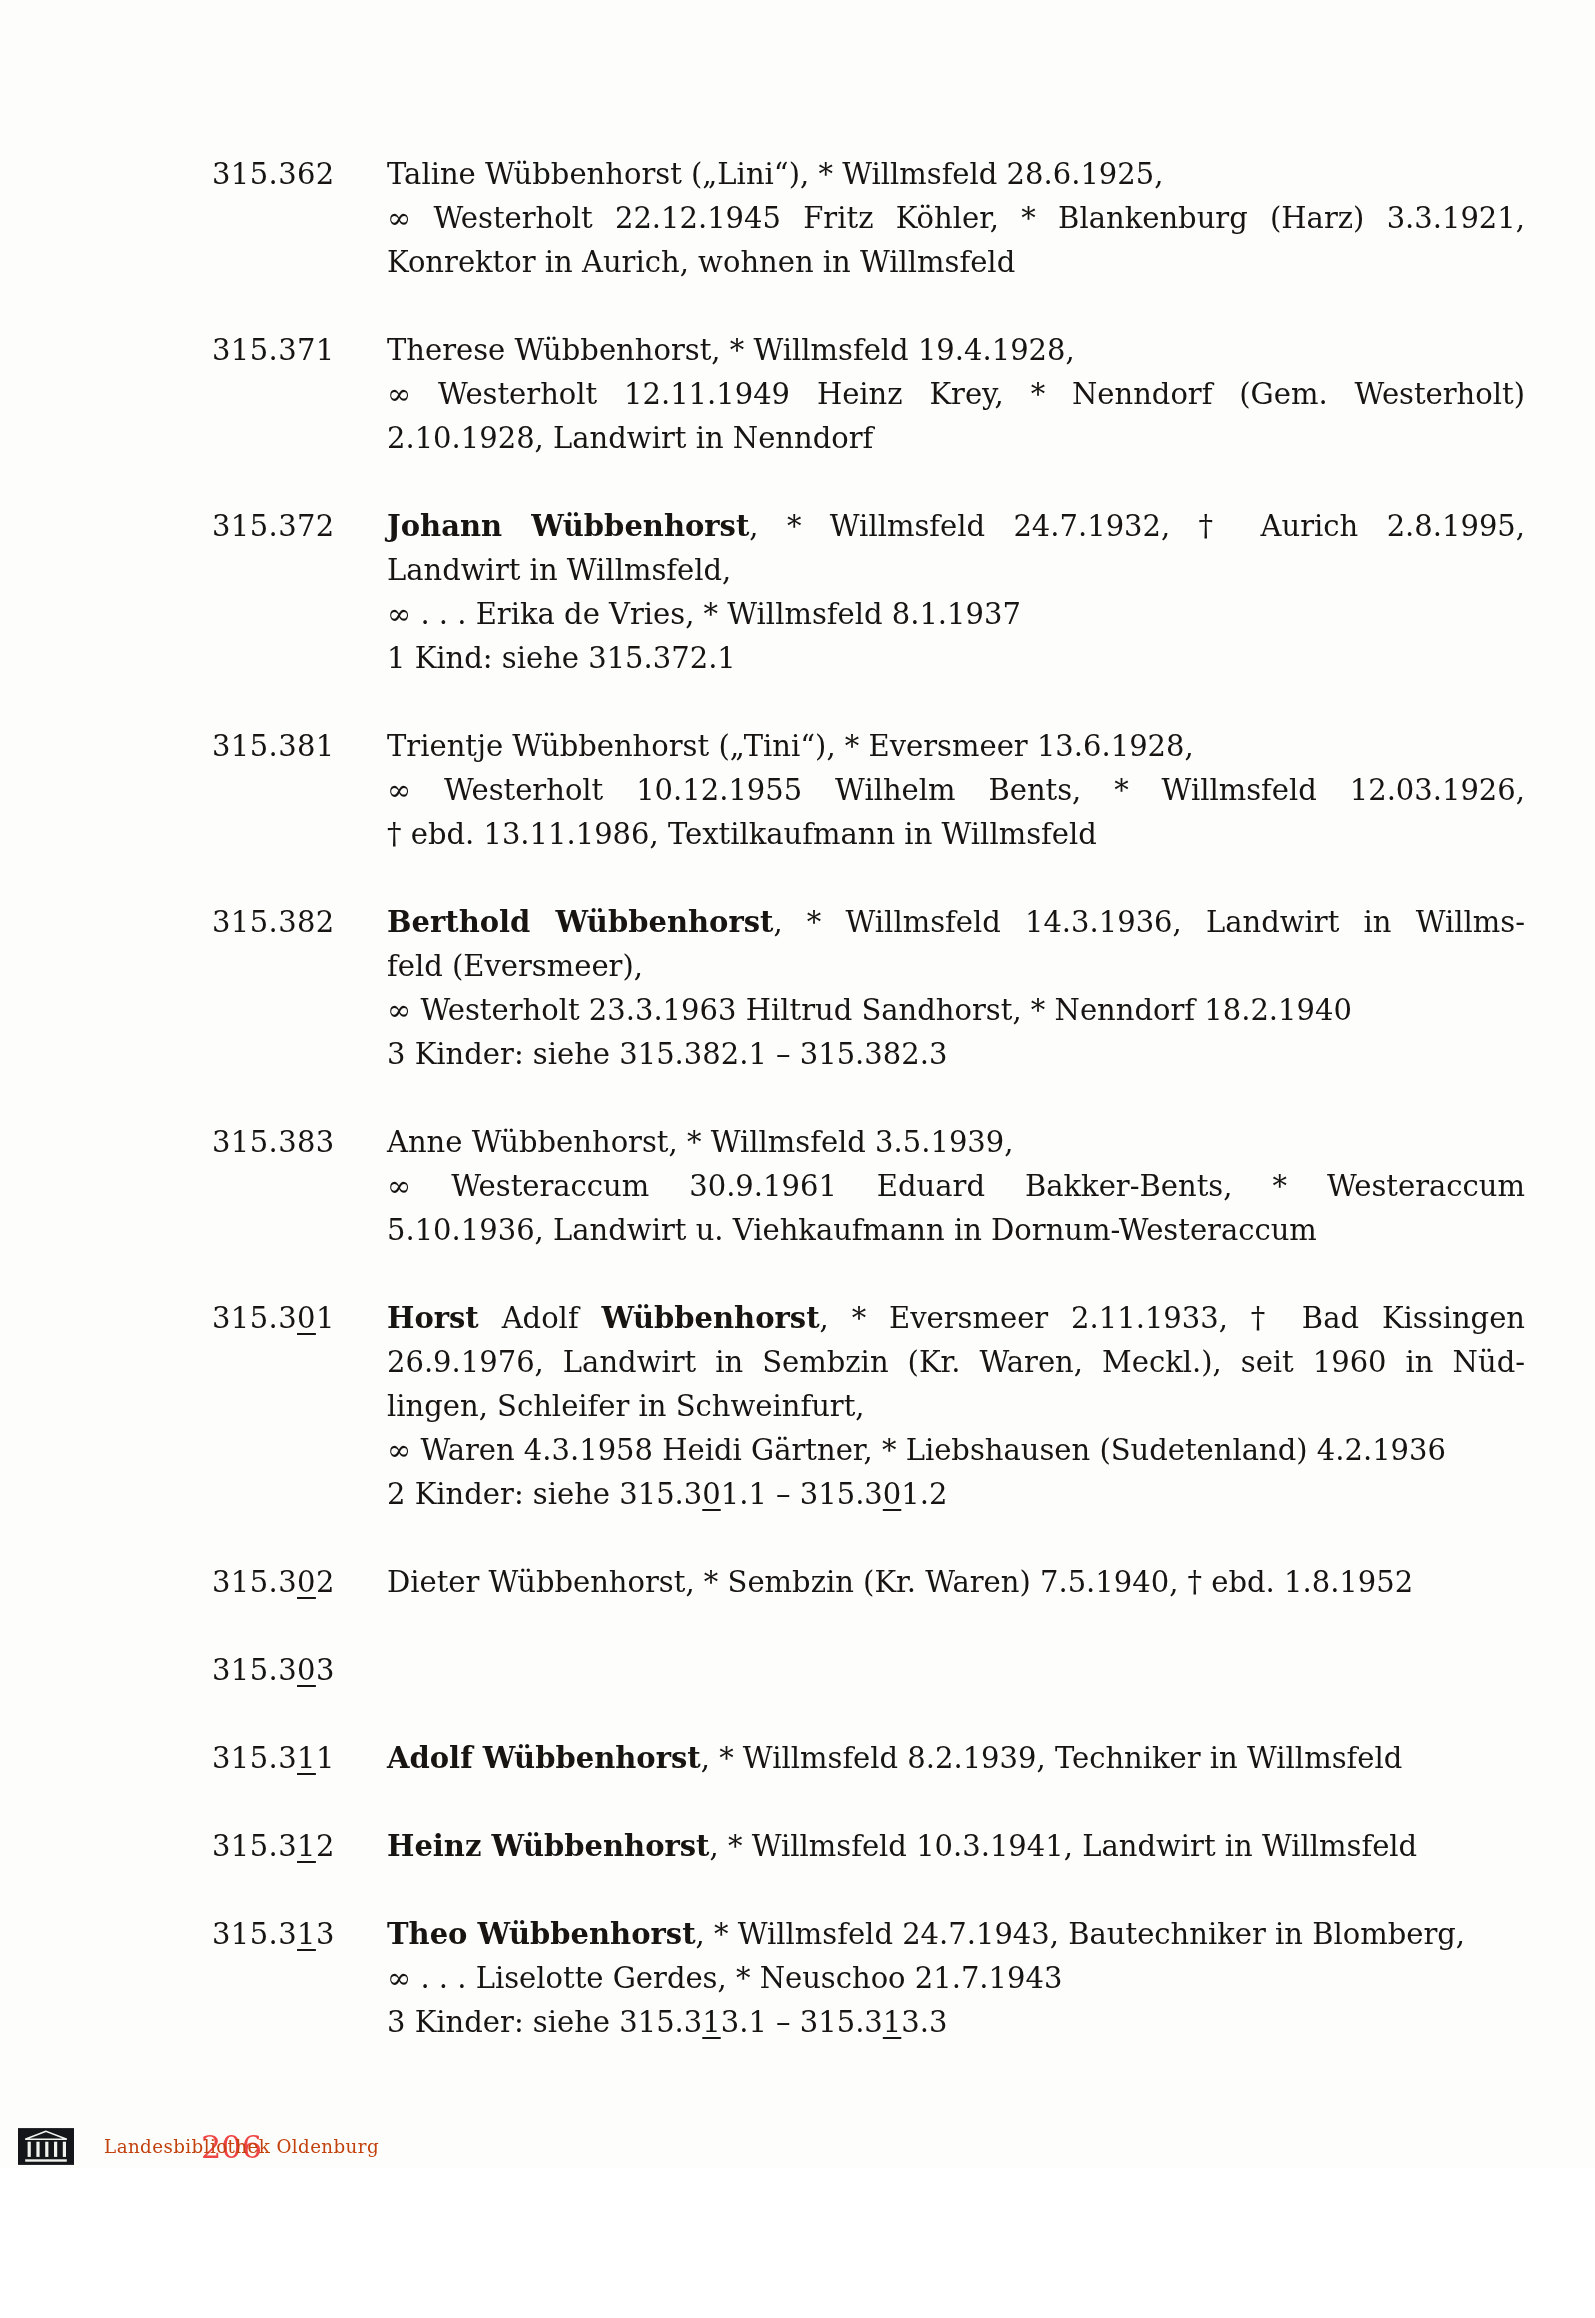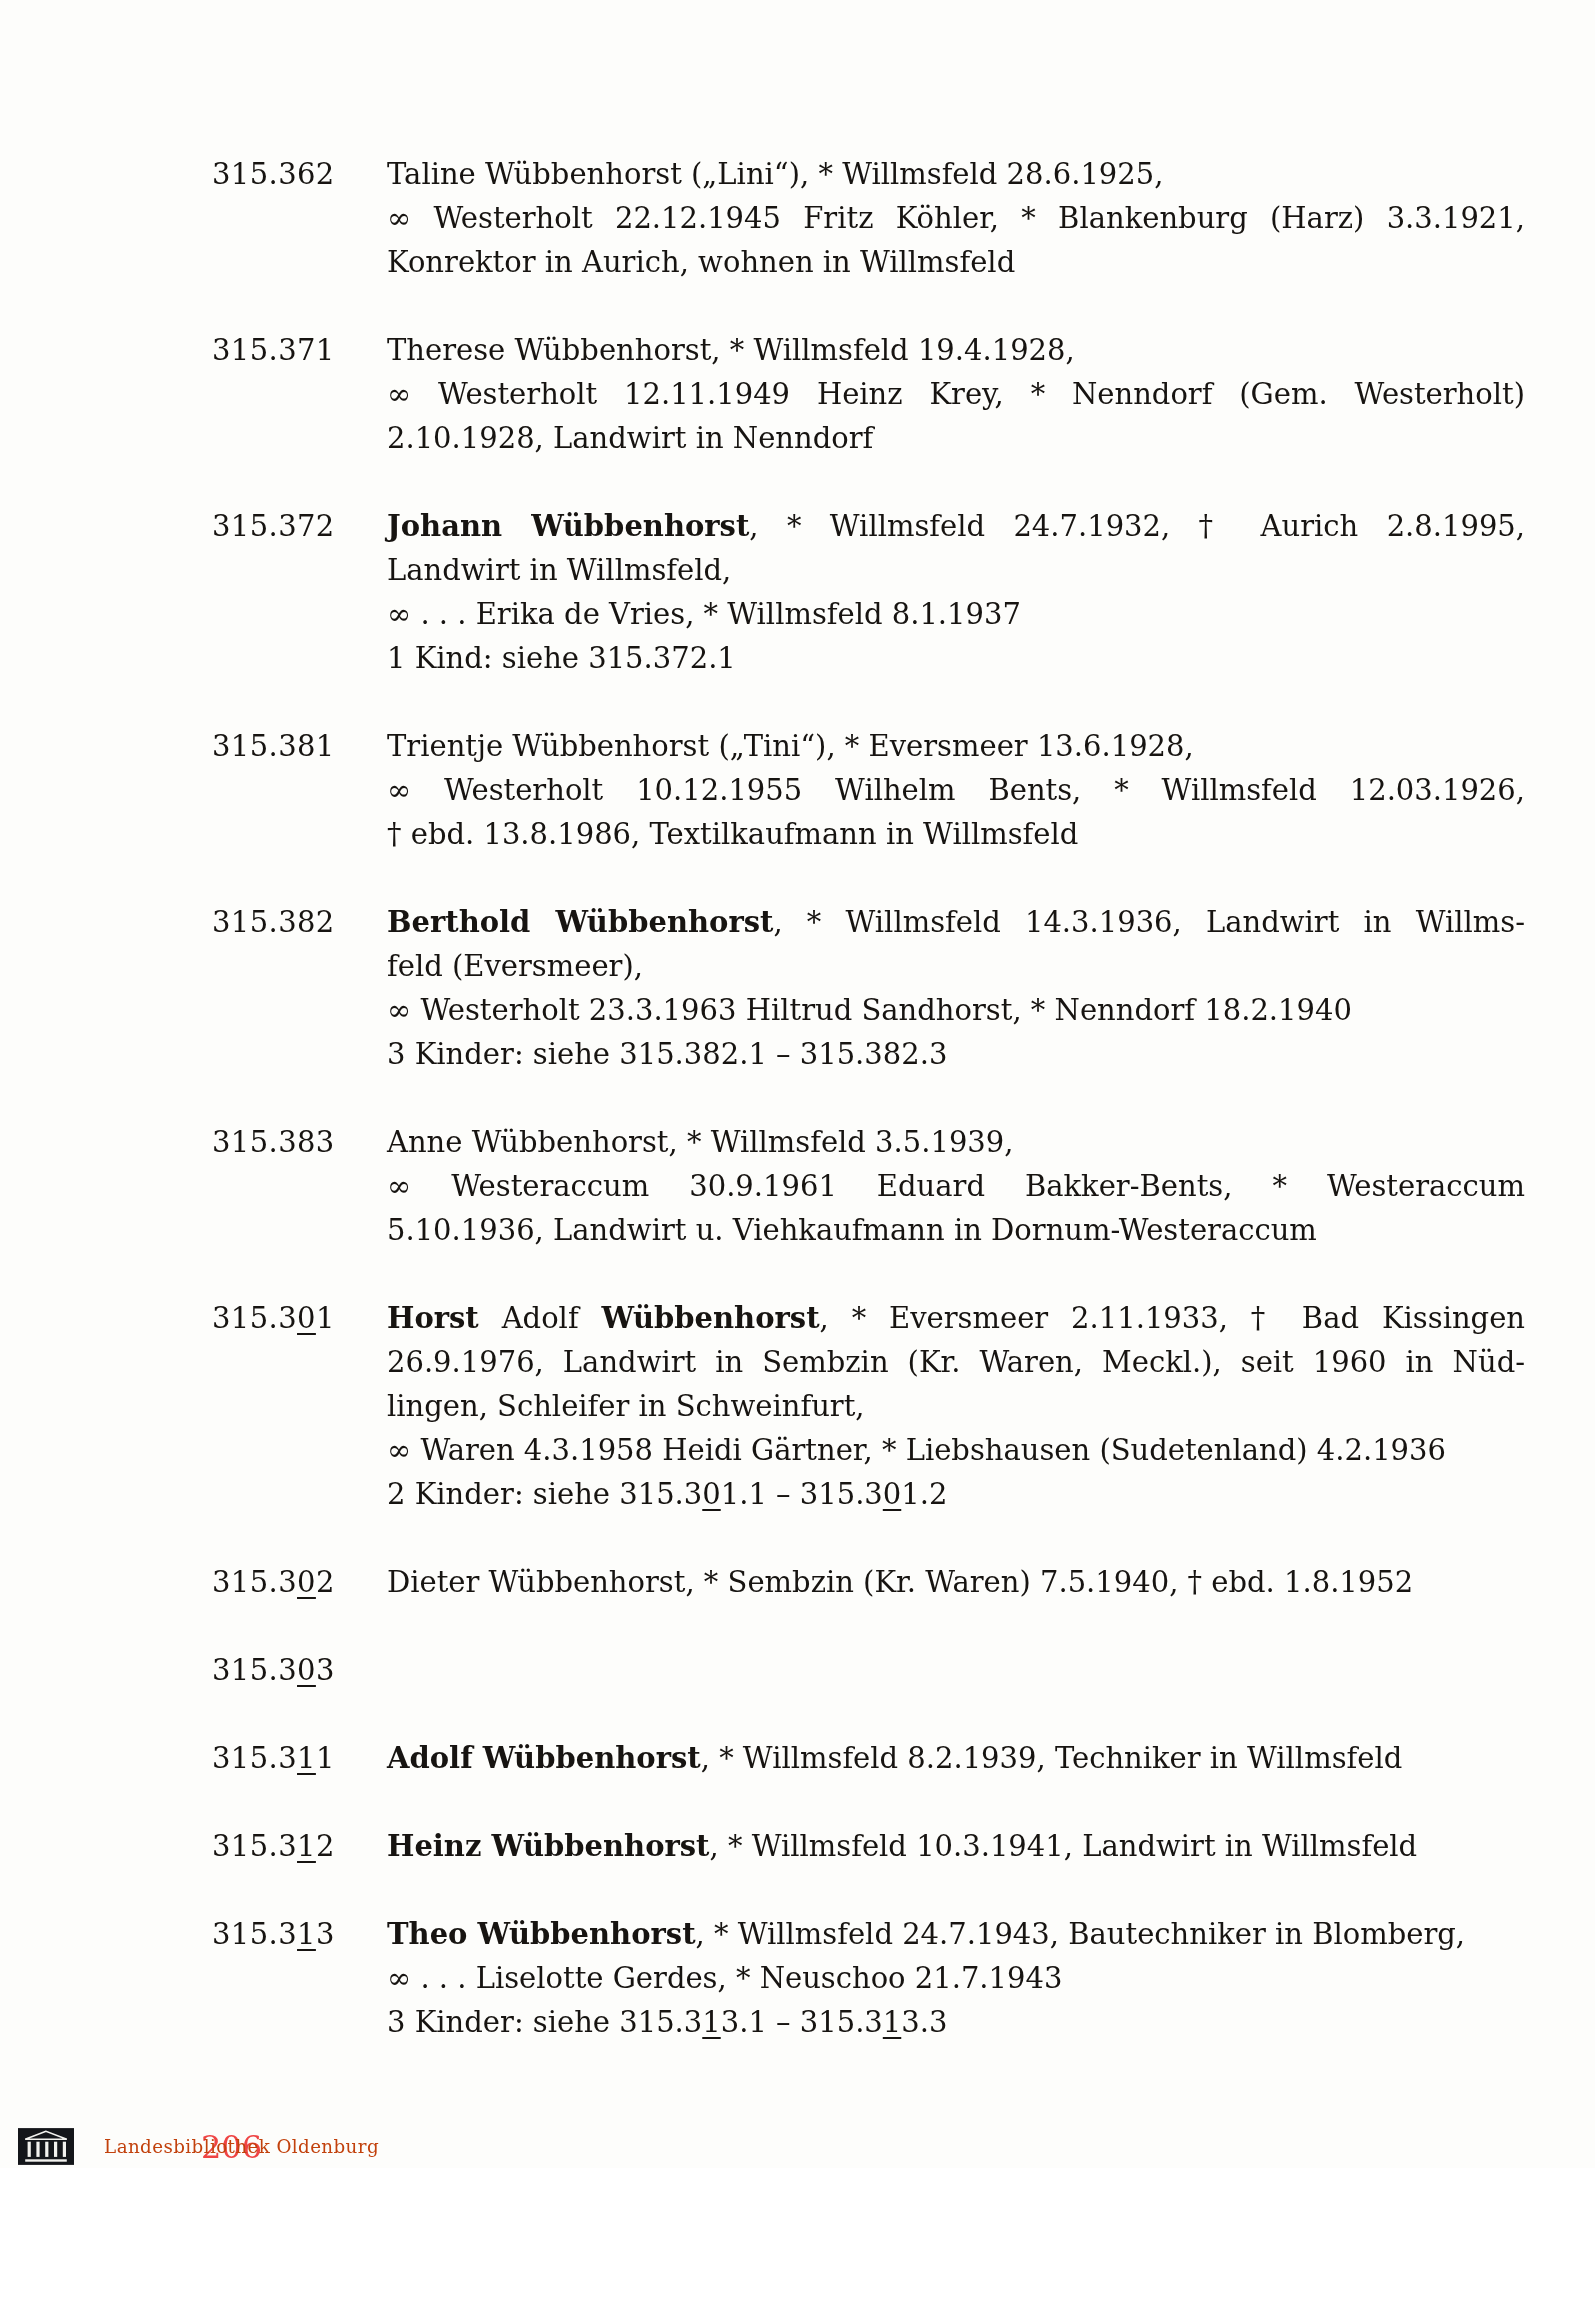--- a/index.html
+++ b/index.html
@@ -103,21 +103,21 @@
           <div class="line"><span>Landwirt in Willmsfeld,</span></div>
           <div class="line"><span>∞ . . . Erika de Vries, * Willmsfeld 8.1.1937</span></div>
           <div class="line"><span>1 Kind: siehe 315.372.1</span></div>
         </div>
       </div>
       <div class="entry">
         <div class="num"><span>315.381</span></div>
         <div class="body-col">
           <div class="line"><span>Trientje Wübbenhorst („Tini“), * Eversmeer 13.6.1928,</span></div>
           <div class="line j"><span>∞ Westerholt 10.12.1955 Wilhelm Bents, * Willmsfeld 12.03.1926,</span></div>
-          <div class="line"><span>† ebd. 13.8.1986, Textilkaufmann in Willmsfeld</span></div>
+          <div class="line"><span>† ebd. 13.11.1986, Textilkaufmann in Willmsfeld</span></div>
         </div>
       </div>
       <div class="entry">
         <div class="num"><span>315.382</span></div>
         <div class="body-col">
           <div class="line j"><span class="b">Berthold Wübbenhorst</span><span>, * Willmsfeld 14.3.1936, Landwirt in Willms-</span></div>
           <div class="line"><span>feld (Eversmeer),</span></div>
           <div class="line"><span>∞ Westerholt 23.3.1963 Hiltrud Sandhorst, * Nenndorf 18.2.1940</span></div>
           <div class="line"><span>3 Kinder: siehe 315.382.1 – 315.382.3</span></div>
         </div>

